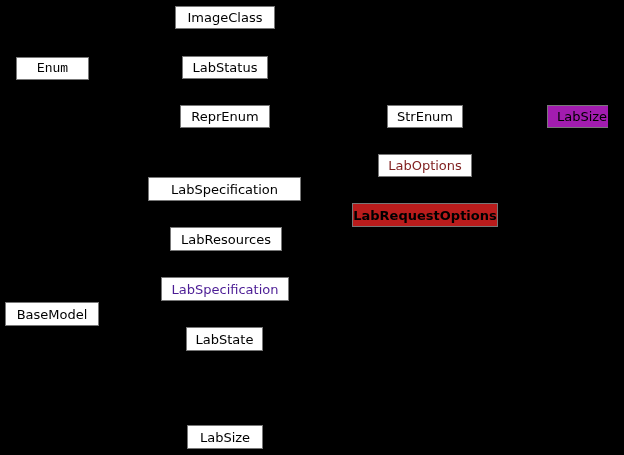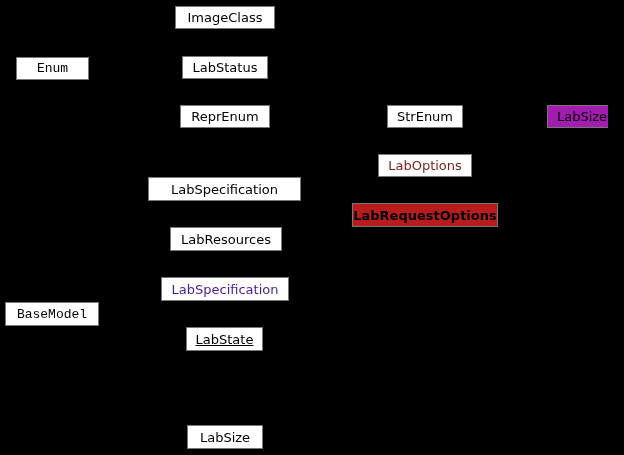--- a/index.html
+++ b/index.html
@@ -38,16 +38,16 @@
     <div class="node" style="left: 16px; top: 57px; width: 73px; height: 23px; background: rgb(255, 255, 255); border-color: rgb(119, 119, 119); color: rgb(0, 0, 0); font-family: Liberation Mono, monospace;">Enum</div>
     <div class="node" style="left: 180px; top: 105px; width: 90px; height: 23px; background: rgb(255, 255, 255); border-color: rgb(119, 119, 119); color: rgb(0, 0, 0);">ReprEnum</div>
     <div class="node" style="left: 182px; top: 56px; width: 86px; height: 23px; background: rgb(255, 255, 255); border-color: rgb(119, 119, 119); color: rgb(0, 0, 0);">LabStatus</div>
     <div class="node" style="left: 387px; top: 105px; width: 76px; height: 23px; background: rgb(255, 255, 255); border-color: rgb(119, 119, 119); color: rgb(0, 0, 0);">StrEnum</div>
     <div class="node" style="left: 547px; top: 105px; width: 70px; height: 23px; background: #a21caf; border-color: rgb(119, 119, 119); color: rgb(0, 0, 0);">LabSize</div>
     <div class="node" style="left: 378px; top: 154px; width: 94px; height: 23px; background: rgb(255, 255, 255); border-color: rgb(119, 119, 119); color: #7f1d1d;">LabOptions</div>
     <div class="node" style="left: 148px; top: 177px; width: 153px; height: 24px; background: rgb(255, 255, 255); border-color: rgb(119, 119, 119); color: rgb(0, 0, 0);">LabSpecification</div>
     <div class="node" style="left: 352px; top: 203px; width: 146px; height: 24px; background: #b91c1c; border-color: rgb(119, 119, 119); color: rgb(0, 0, 0); font-weight: bold;">LabRequestOptions</div>
     <div class="node" style="left: 170px; top: 227px; width: 112px; height: 24px; background: rgb(255, 255, 255); border-color: rgb(119, 119, 119); color: #000000;">LabResources</div>
     <div class="node" style="left: 161px; top: 277px; width: 128px; height: 24px; background: rgb(255, 255, 255); border-color: rgb(119, 119, 119); color: #4c1d95;">LabSpecification</div>
-    <div class="node" style="left: 5px; top: 302px; width: 94px; height: 24px; background: rgb(255, 255, 255); border-color: rgb(119, 119, 119); color: rgb(0, 0, 0); font-family: Liberation Mono, monospace;">BaseModel</div>
-    <div class="node" style="left: 186px; top: 327px; width: 77px; height: 24px; background: rgb(255, 255, 255); border-color: rgb(119, 119, 119); color: rgb(0, 0, 0); text-decoration: underline;">LabState</div>
+    <div class="node" style="left: 5px; top: 302px; width: 94px; height: 24px; background: rgb(255, 255, 255); border-color: rgb(119, 119, 119); color: rgb(0, 0, 0);">BaseModel</div>
+    <div class="node" style="left: 186px; top: 327px; width: 77px; height: 24px; background: rgb(255, 255, 255); border-color: rgb(119, 119, 119); color: rgb(0, 0, 0);">LabState</div>
     <div class="node" style="left: 187px; top: 425px; width: 76px; height: 24px; background: rgb(255, 255, 255); border-color: rgb(119, 119, 119); color: rgb(0, 0, 0);">LabSize</div>
   </div>
 
 </body></html>

